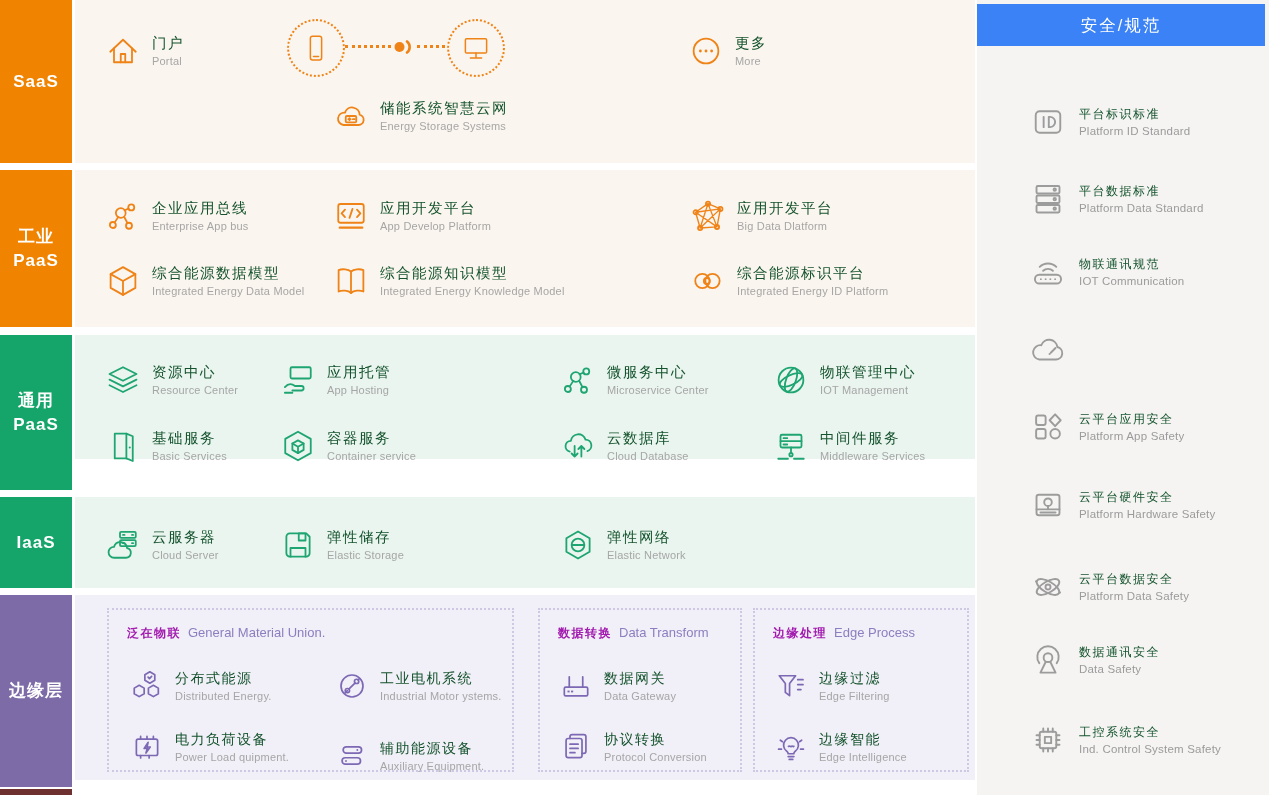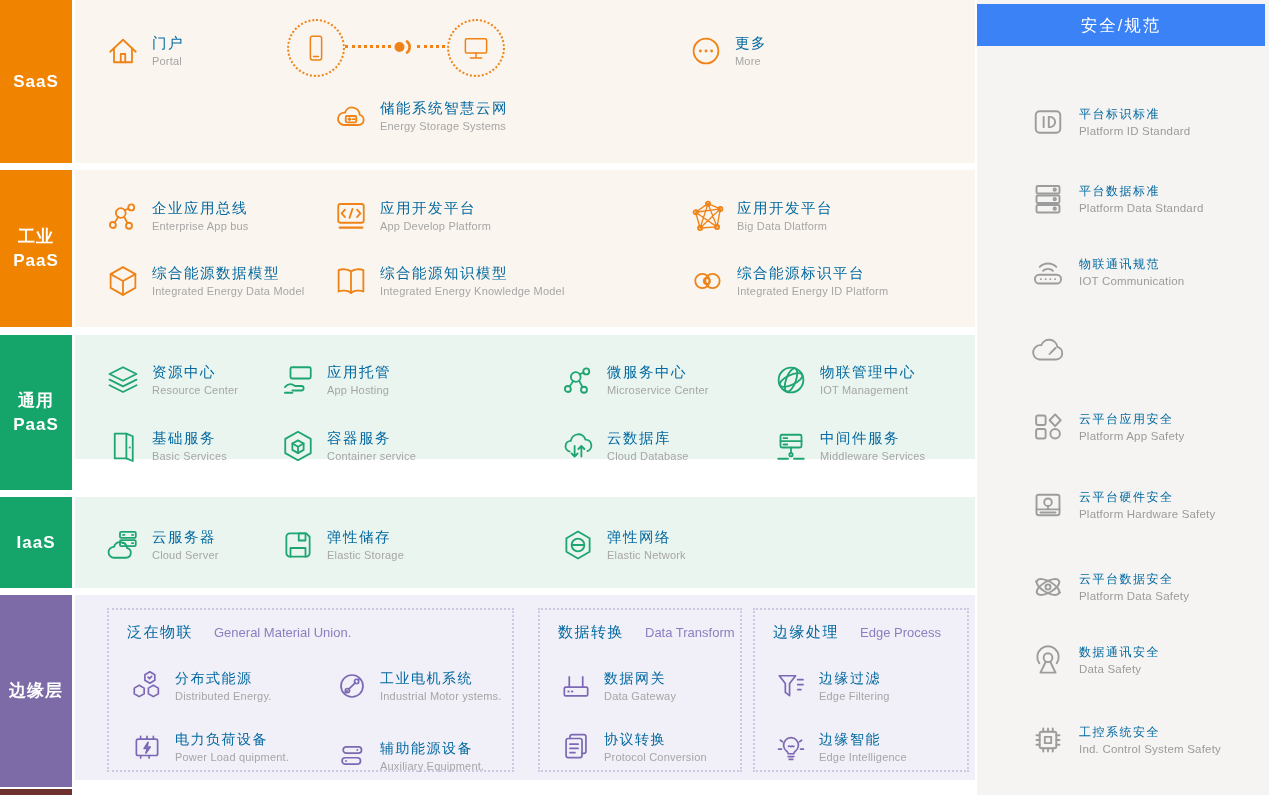--- a/index.html
+++ b/index.html
@@ -6,36 +6,36 @@
   body{width:1269px;height:795px;position:relative;background:#fff;overflow:hidden;
        font-family:"Liberation Sans","DejaVu Sans",sans-serif;}
   
   .rail{position:absolute;left:0;width:72px;color:#fff;display:flex;align-items:center;
         justify-content:center;text-align:center;font-size:17px;font-weight:600;
         letter-spacing:1px;white-space:pre-line;line-height:1.4}
   
   .band{position:absolute;left:75px;width:900px}
   .item{position:absolute;display:flex;align-items:center;gap:11px}
   .txt{display:flex;flex-direction:column}
-  .zh{font-size:14.5px;color:#0369a1;letter-spacing:1.5px;line-height:1.2}
+  .zh{font-size:14.5px;color:#14532d;letter-spacing:1.5px;line-height:1.2}
   .en{font-size:11px;color:#a6a6a6;margin-top:3px;letter-spacing:.2px}
   .ic{width:36px;height:36px;flex:none;stroke:currentColor;fill:none;stroke-width:2.4px;
       stroke-linecap:round;stroke-linejoin:round}
   .ic.sm{width:30px;height:30px}
   .o{color:#ef8317}.g{color:#1ea572}.p{color:#7c68b4}.gy{color:#9c9c9c}
   
   .dotc{position:absolute;width:54px;height:54px;border:2px dotted #ef8317;border-radius:50%;
         display:flex;align-items:center;justify-content:center}
   .dotline{position:absolute;height:0;border-top:3px dotted #ef8317}
   .adot{position:absolute;width:22px;height:16px}
   
   .group{position:absolute;border:2px dotted #cfc8e2}
   .ghead{position:absolute;left:18px;top:13px;white-space:nowrap}
-  .gzh{font-size:15px;font-weight:normal;color:#0369a1;letter-spacing:1.5px}
-  .gen{font-size:13px;color:#8c7ec0;margin-left:21px}
+  .gzh{font-size:12px;font-weight:bold;color:#a21caf;letter-spacing:1.5px}
+  .gen{font-size:13px;color:#8c7ec0;margin-left:7px}
   .group .zh{font-size:14px}
   .group .ic{width:34px;height:34px}
   
   .panel{position:absolute;left:977px;top:0;width:292px;height:795px;background:#f5f4f2}
   .panel-head{position:absolute;left:0;right:4px;top:4px;height:42px;background:#3b82f6;
         color:#fff;font-size:16.5px;letter-spacing:2px;text-align:center;line-height:42px}
   .sec-item{position:absolute;left:52px;display:flex;align-items:center;gap:12px;height:44px}
   .sec-item .ic{width:38px;height:38px}
   .sec-item .zh{font-size:12px}
   .sec-item .en{font-size:11.5px;color:#9b9b9b}

